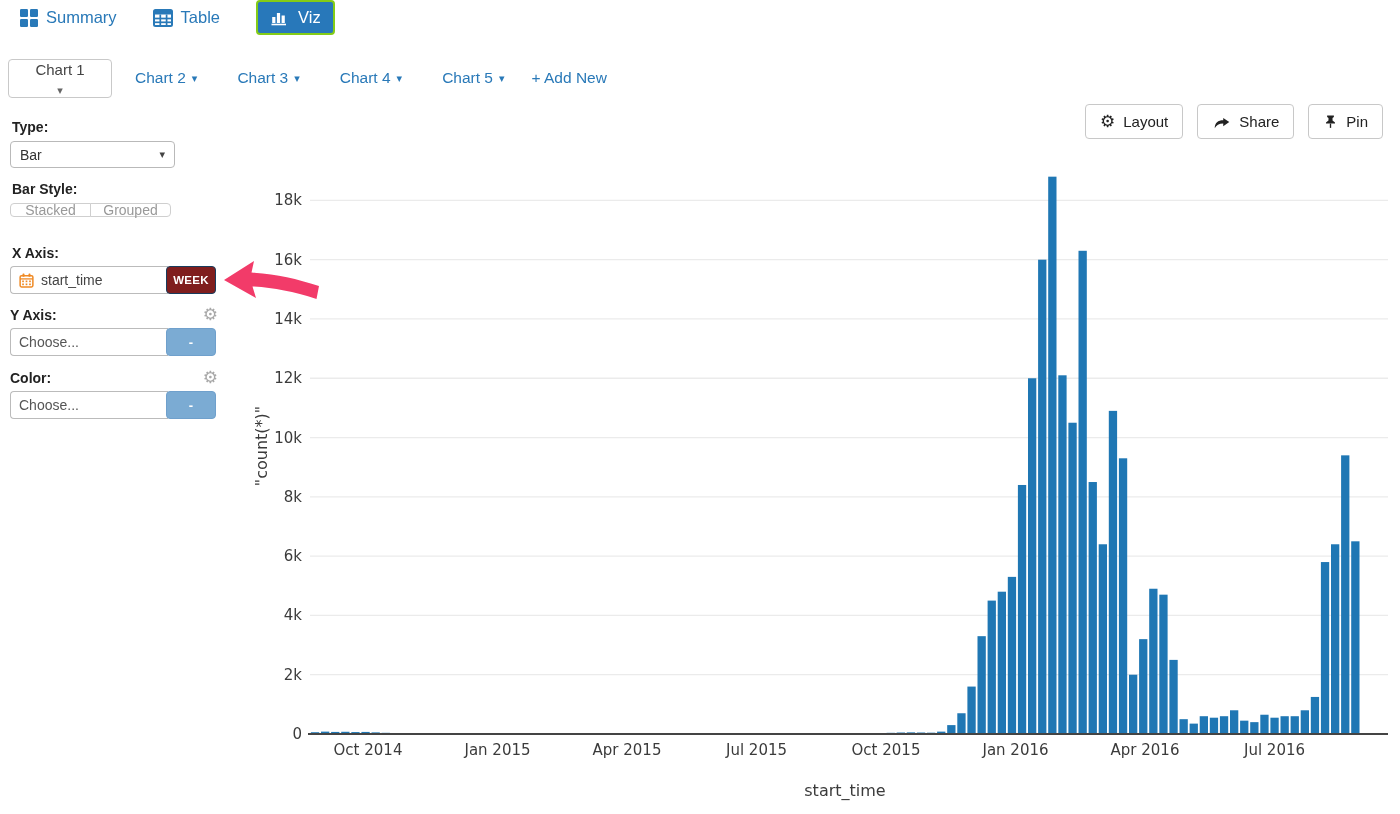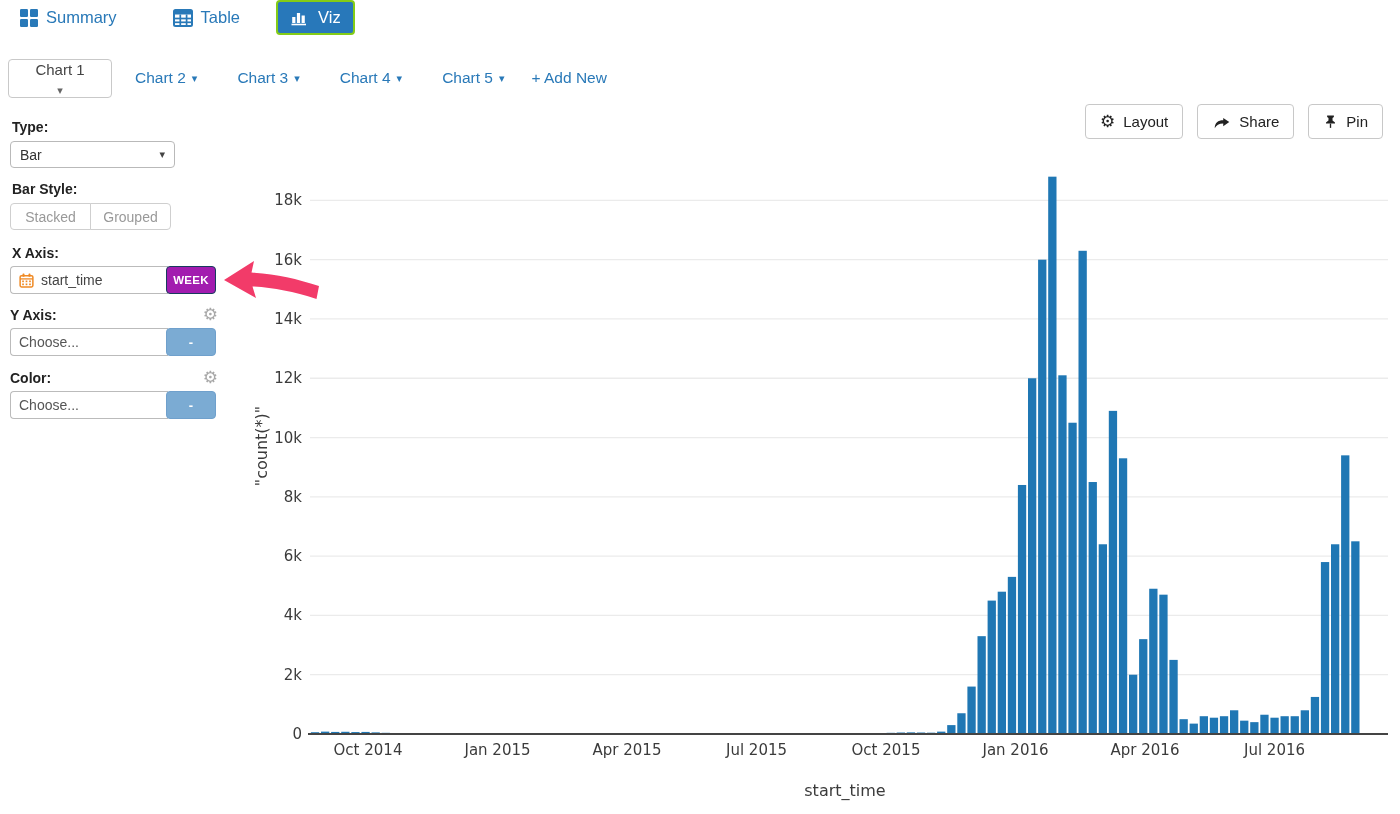--- a/index.html
+++ b/index.html
@@ -1,21 +1,21 @@
 <!DOCTYPE html>
 <html><head>
 <meta charset="utf-8">
 <style>
   html,body{margin:0;padding:0;background:#fff;}
   .app{position:relative;width:1400px;height:814px;background:#fff;overflow:hidden;
        font-family:"Liberation Sans",sans-serif;color:#333;}
   
   .topnav{position:absolute;left:20px;top:0;display:flex;align-items:center;}
   .nav-link{display:inline-flex;align-items:center;gap:8px;color:#2979b8;font-size:16.5px;cursor:pointer;}
-  .nav-link + .nav-link{margin-left:56px;justify-content:center;}
+  .nav-link + .nav-link{margin-left:36px;justify-content:center;}
   .viz-btn{margin-left:36px;display:inline-flex;align-items:center;gap:8px;background:#2878ba;
            border:2px solid #84cc16;border-radius:4px;padding:6px 12px;color:#fff;font-size:16.5px;cursor:pointer;}
   .stats{position:absolute;right:16px;top:17px;display:flex;align-items:center;gap:26px;font-size:16px;color:#2d2d2d;}
   .stat b{font-weight:bold;margin-right:5px;}
   
   .tabrow{position:absolute;left:8px;top:59px;display:flex;align-items:center;height:38px;}
   .tab-active{display:inline-flex;align-items:center;justify-content:center;gap:7px;width:102px;height:37px;
               border:1px solid #c9c9c9;border-radius:4px;background:#fff;color:#444;font-size:15px;cursor:pointer;flex-direction:column;}
   .tab-active .caret{color:#666;}
   .tab-link{display:inline-flex;align-items:center;gap:6px;color:#2979b8;font-size:15.5px;cursor:pointer;}
@@ -26,32 +26,32 @@
   .tool-btn{display:inline-flex;align-items:center;gap:8px;height:33px;padding:0 14px;background:#fff;
             border:1px solid #c8c8c8;border-radius:4px;font-size:15px;color:#222;cursor:pointer;}
   .gear{font-size:17px;color:#222;line-height:1;}
   
   .ctl-label{position:absolute;font-size:14px;font-weight:bold;color:#222;}
   .select-box{position:absolute;left:10px;width:165px;height:27px;border:1px solid #b9b9b9;border-radius:4px;
               background:#fff;display:flex;align-items:center;justify-content:space-between;
               padding:0 9px;box-sizing:border-box;font-size:14px;color:#333;cursor:pointer;}
   .select-box .caret{color:#444;}
   .seg{position:absolute;left:10px;display:flex;}
-  .seg-btn{width:81px;height:27px;border:1px solid #cfcfcf;background:#fff;color:#999;font-size:14px;
+  .seg-btn{width:81px;height:14px;border:1px solid #cfcfcf;background:#fff;color:#999;font-size:14px;
            display:flex;align-items:center;justify-content:center;cursor:pointer;box-sizing:border-box;}
   .seg-btn:first-child{border-radius:4px 0 0 4px;}
   .seg-btn:last-child{border-radius:0 4px 4px 0;margin-left:-1px;}
   .field-row{position:absolute;left:10px;display:flex;height:28px;}
   .field-main{width:158px;background:#fff;border:1px solid #bbb;border-right:none;border-radius:4px 0 0 4px;
               display:flex;align-items:center;gap:7px;padding-left:8px;box-sizing:border-box;
               font-size:14px;color:#444;cursor:pointer;}
   .field-main.placeholder{color:#555;}
   .badge{width:50px;display:flex;align-items:center;justify-content:center;border-radius:4px;
          margin-left:-2px;color:#fff;cursor:pointer;box-sizing:border-box;}
-  .badge-week{background:#a21caf;border:1px solid #173c5d;font-size:11.5px;font-weight:bold;letter-spacing:.3px;}
+  .badge-week{background:#7f1d1d;border:1px solid #173c5d;font-size:11.5px;font-weight:bold;letter-spacing:.3px;}
   .badge-minus{background:#7babd3;border:1px solid #6fa0cc;font-size:13px;font-weight:bold;}
   .row-head{position:absolute;left:10px;width:208px;display:flex;align-items:center;justify-content:space-between;}
   .row-gear{font-size:17px;color:#a8a8a8;line-height:1;cursor:pointer;}
   .annotation-arrow{position:absolute;left:221px;top:259px;}
   
   #chart-svg{position:absolute;left:230px;top:150px;}
   #chart-svg text{font-family:"DejaVu Sans",sans-serif;fill:#3b3b3b;}
 </style>
 </head>
 <body>

